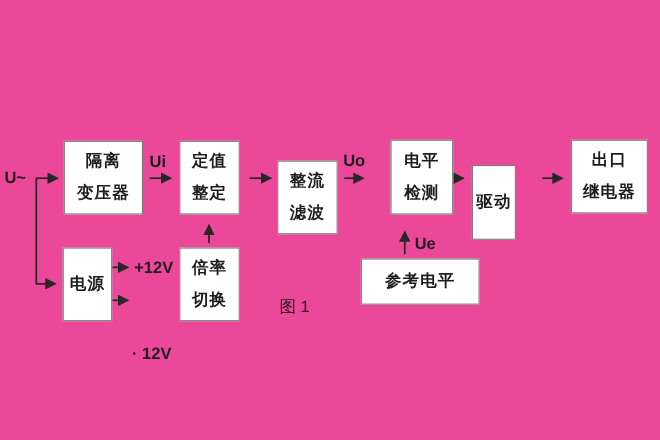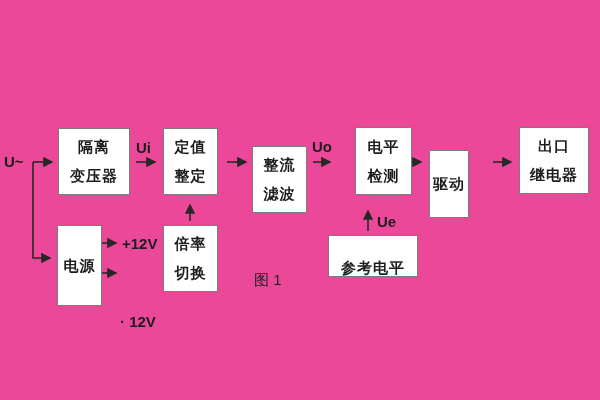--- a/index.html
+++ b/index.html
@@ -62,23 +62,23 @@
     color: #1d1d1d;
     line-height: 16px;
   }
   
   .b-transformer { left: 58px;  top: 128px; width: 72px; height: 67px; }
   .b-setting     { left: 163px; top: 128px; width: 55px; height: 67px; text-align: right; }
   .b-rectifier   { left: 252px; top: 127px; width: 55px; height: 67px; margin-top: 19px; }
   .b-level       { left: 340px; top: 127px; width: 57px; height: 68px; margin-left: 15px; }
   .b-driver      { left: 429px; top: 126px; width: 40px; height: 68px; margin-top: 24px; }
   .b-relay       { left: 519px; top: 127px; width: 70px; height: 67px; }
-  .b-power       { left: 57px;  top: 225px; width: 45px; height: 81px; }
+  .b-power       { left: 57px;  top: 225px; width: 45px; height: 67px; }
   .b-ratio       { left: 163px; top: 225px; width: 55px; height: 67px; }
-  .b-reference   { left: 328px; top: 235px; width: 90px; height: 42px; justify-content: flex-end; }
+  .b-reference   { left: 328px; top: 235px; width: 108px; height: 42px; }
   
   .l-input  { left: 4px;   top: 154px; }
   .l-ui     { left: 136px; top: 140px; }
   .l-uo     { left: 312px; top: 139px; }
   .l-ue     { left: 377px; top: 214px; }
   .l-plus12 { left: 122px; top: 236px; }
   .l-minus12{ left: 120px; top: 266px; margin-top: 48px; }
 </style>
 </head>
 <body>

